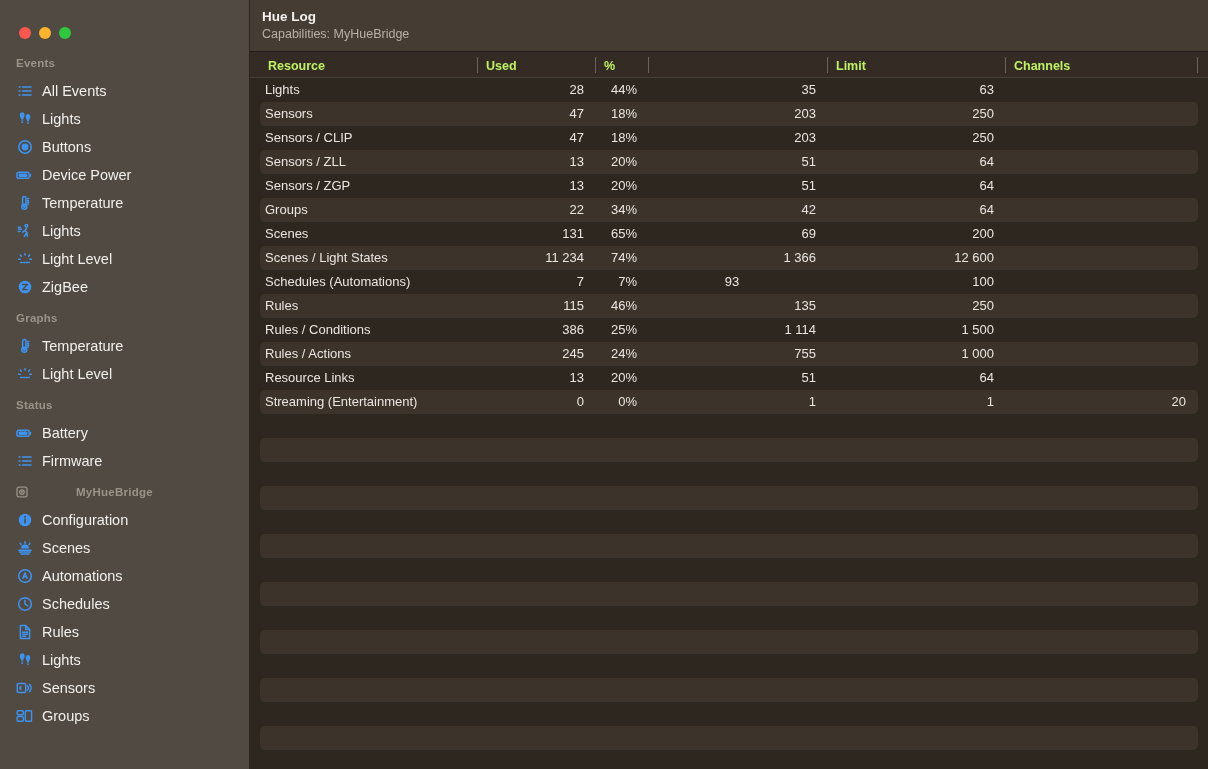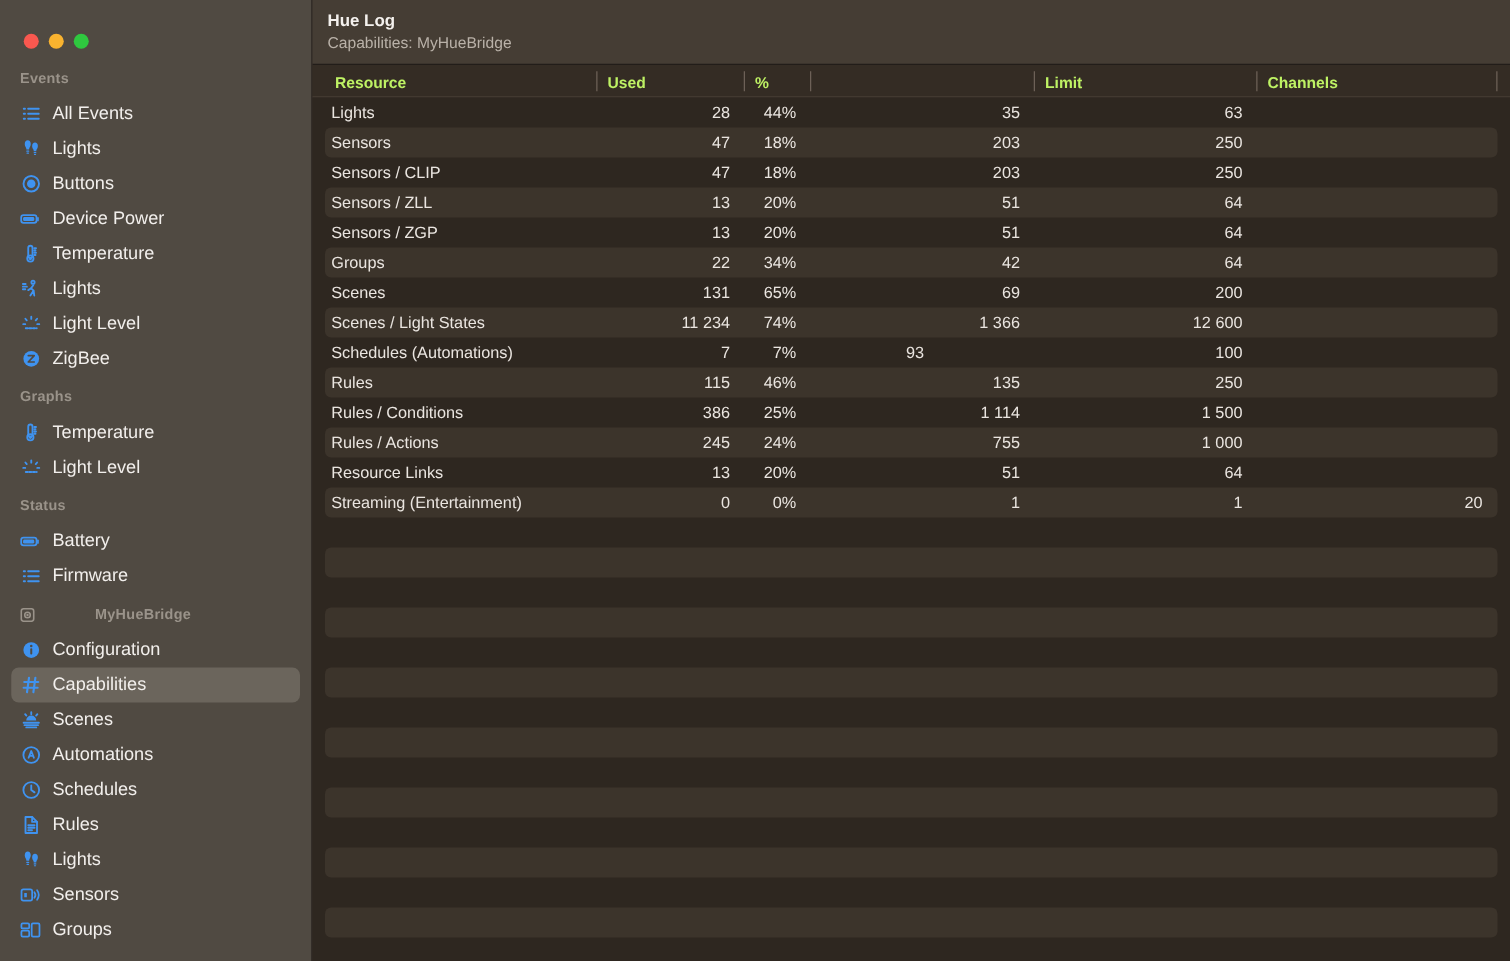--- a/index.html
+++ b/index.html
@@ -352,30 +352,20 @@
           <span class="sb-ico">
             <svg viewBox="0 0 16 16" width="16" height="16">
               <circle cx="8" cy="8" r="6.3" fill="currentColor"></circle>
               <g fill="#504a42">
                 <circle cx="8" cy="4.8" r="1"></circle>
                 <rect x="7.2" y="6.5" width="1.6" height="5" rx=".7"></rect>
               </g>
             </svg>
           </span>
           <span class="sb-label">Configuration</span>
-        </div>
-        <div class="sb-item selected">
-          <span class="sb-ico">
-            <svg viewBox="0 0 16 16" width="16" height="16">
-              <g stroke="currentColor" stroke-width="1.7" stroke-linecap="round">
-                <path d="M6.2 2.2 4.6 13.8M11.3 2.2 9.7 13.8M2.4 5.6h11.2M1.9 10.2h11.2"></path>
-              </g>
-            </svg>
-          </span>
-          <span class="sb-label">Capabilities</span>
         </div>
         <div class="sb-item">
           <span class="sb-ico">
             <svg viewBox="0 0 16 16" width="16" height="16">
               <g stroke="currentColor" fill="none" stroke-width="1.5" stroke-linecap="round" stroke-linejoin="round">
                 <path d="M3.1 3.3l1 1.2M8 1.8v1.6M12.9 3.3l-1 1.2"></path>
                 <path d="M4.0 8.4a4 4 0 0 1 8 0z" fill="currentColor" stroke="none"></path>
                 <path d="M1.9 10.2h12.2M2.6 12.1h10.8M4.0 13.9h8"></path>
               </g>
             </svg>

